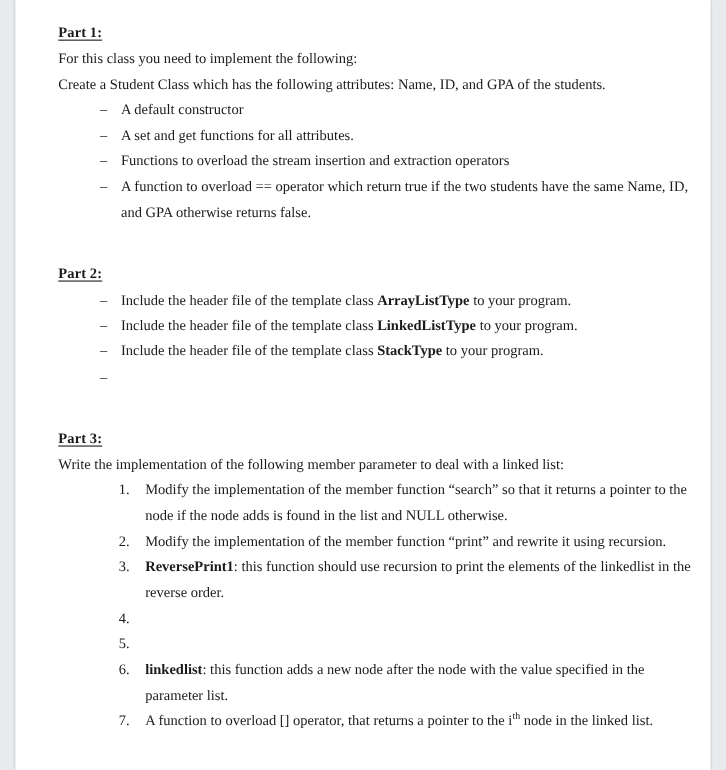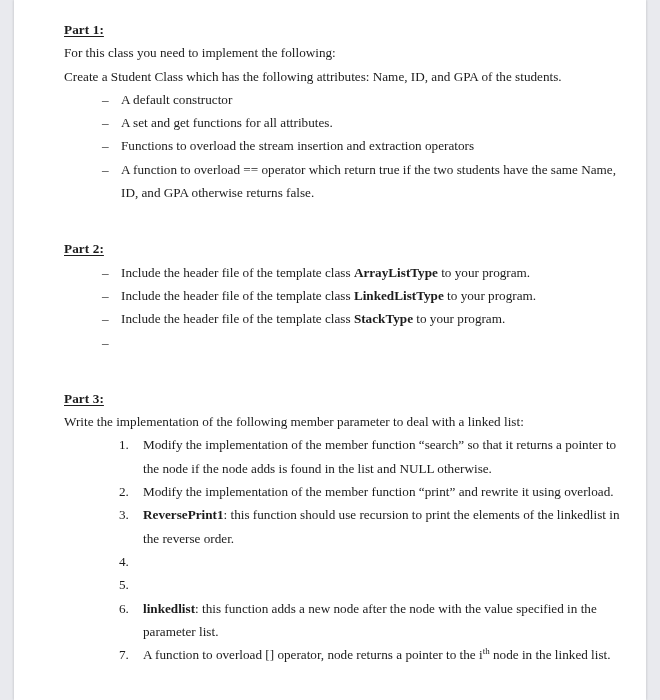--- a/index.html
+++ b/index.html
@@ -28,21 +28,21 @@
     left: 14px;
     top: 0;
     width: 632px;
     height: 700px;
     background: #ffffff;
     box-shadow: -1px 0 2px rgba(0,0,0,0.10), 1px 0 2px rgba(0,0,0,0.10);
     overflow: hidden;
   }
   .page-inner {
     position: relative;
-    padding: 18px 16px 0 50px;
+    padding: 18px 16px 0 39px;
     height: 100%;
     box-sizing: border-box;
   }
 
   
   .doc {
     color: #1b1b1b;
     font-size: 13.2px;
     line-height: 23.3px;
   }
@@ -182,38 +182,38 @@
         <div class="sec-head">Part 3:</div>
         <p class="para">Write the implementation of the following member parameter to deal with a linked list:</p>
 
         <ol class="num-list">
           <li class="num-item">
             <span class="marker">1.</span>
             <span class="body">Modify the implementation of the member function “search” so that it returns a pointer to the node if the node adds is found in the list and NULL otherwise.</span>
           </li>
           <li class="num-item">
             <span class="marker">2.</span>
-            <span class="body">Modify the implementation of the member function “print” and rewrite it using overload.</span>
+            <span class="body">Modify the implementation of the member function “print” and rewrite it using recursion.</span>
           </li>
           <li class="num-item">
             <span class="marker">3.</span>
             <span class="body"><b>ReversePrint1</b><span>: this function should use recursion to print the elements of the linkedlist in the reverse order.</span></span>
           </li>
           <li class="num-item">
             <span class="marker">4.</span>
           </li>
           <li class="num-item">
             <span class="marker">5.</span>
           </li>
           <li class="num-item">
             <span class="marker">6.</span>
             <span class="body"><b>linkedlist</b><span>: this function adds a new node after the node with the value specified in the parameter list.</span></span>
           </li>
           <li class="num-item">
             <span class="marker">7.</span>
-            <span class="body"><span>A function to overload [] operator, node returns a pointer to the i</span><sup>th</sup><span> node in the linked list.</span></span>
+            <span class="body"><span>A function to overload [] operator, that returns a pointer to the i</span><sup>th</sup><span> node in the linked list.</span></span>
           </li>
         </ol>
       </div>
 
     </div>
   </div>
 </div>
 
 </body></html>

